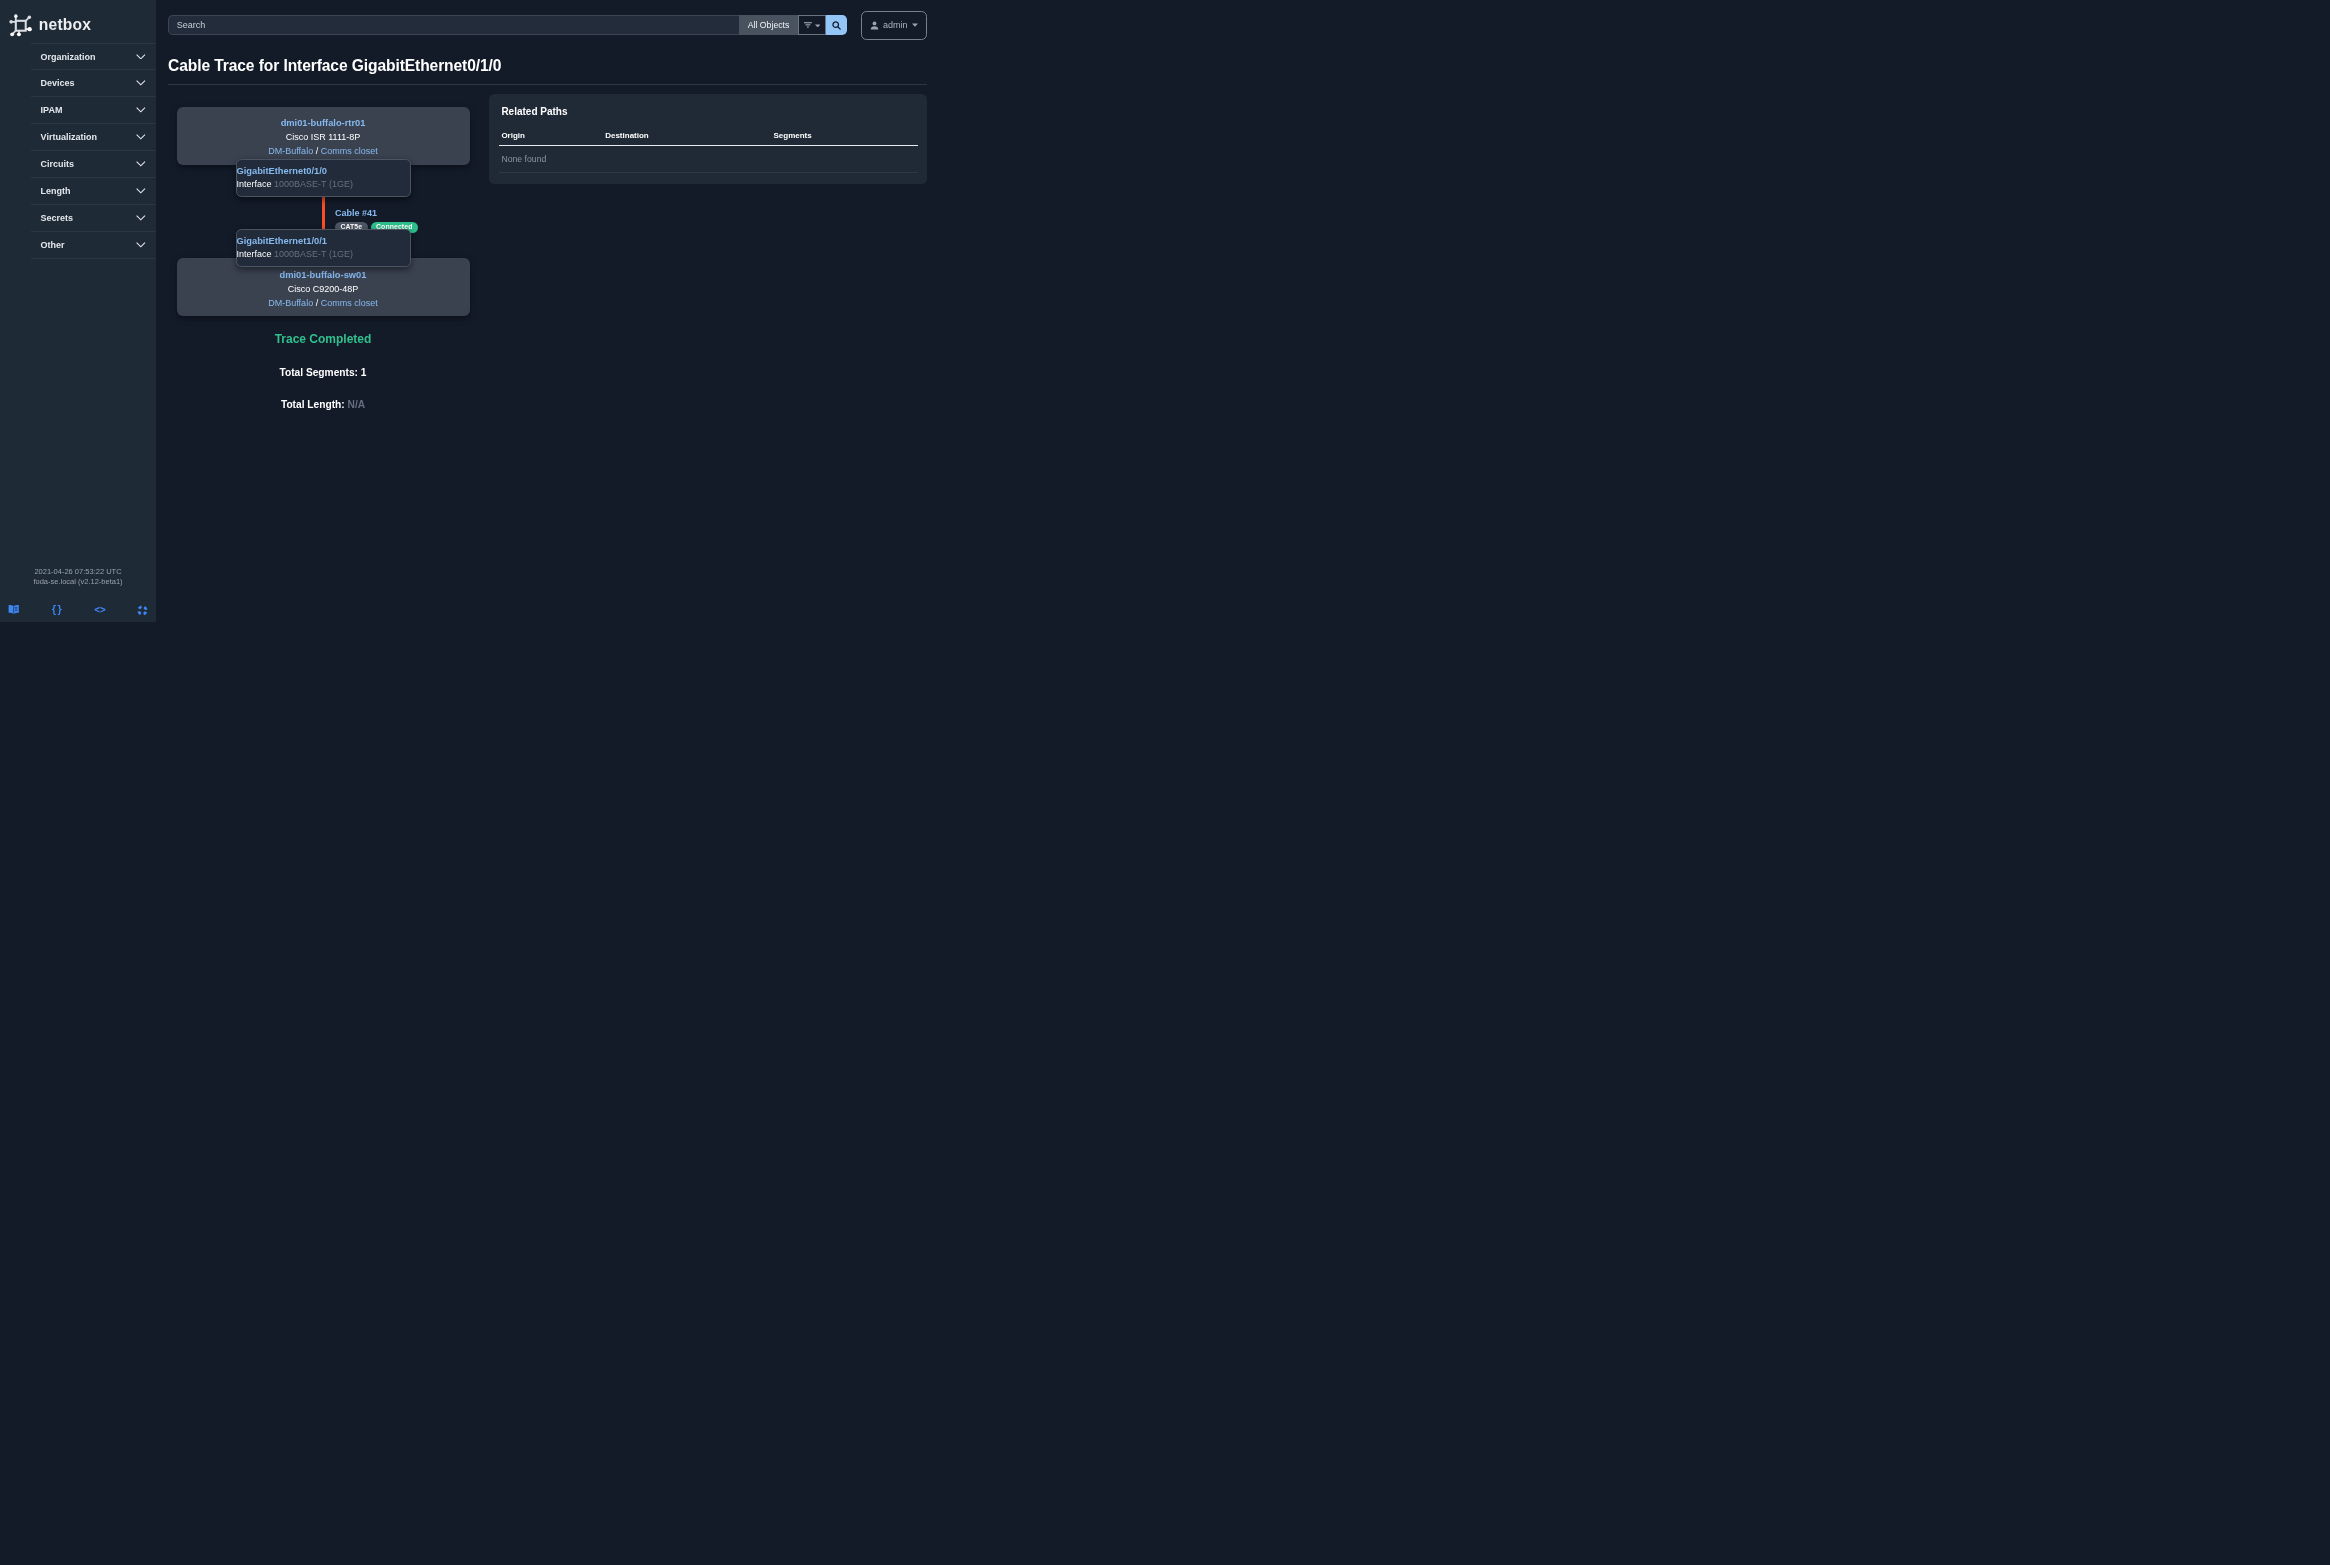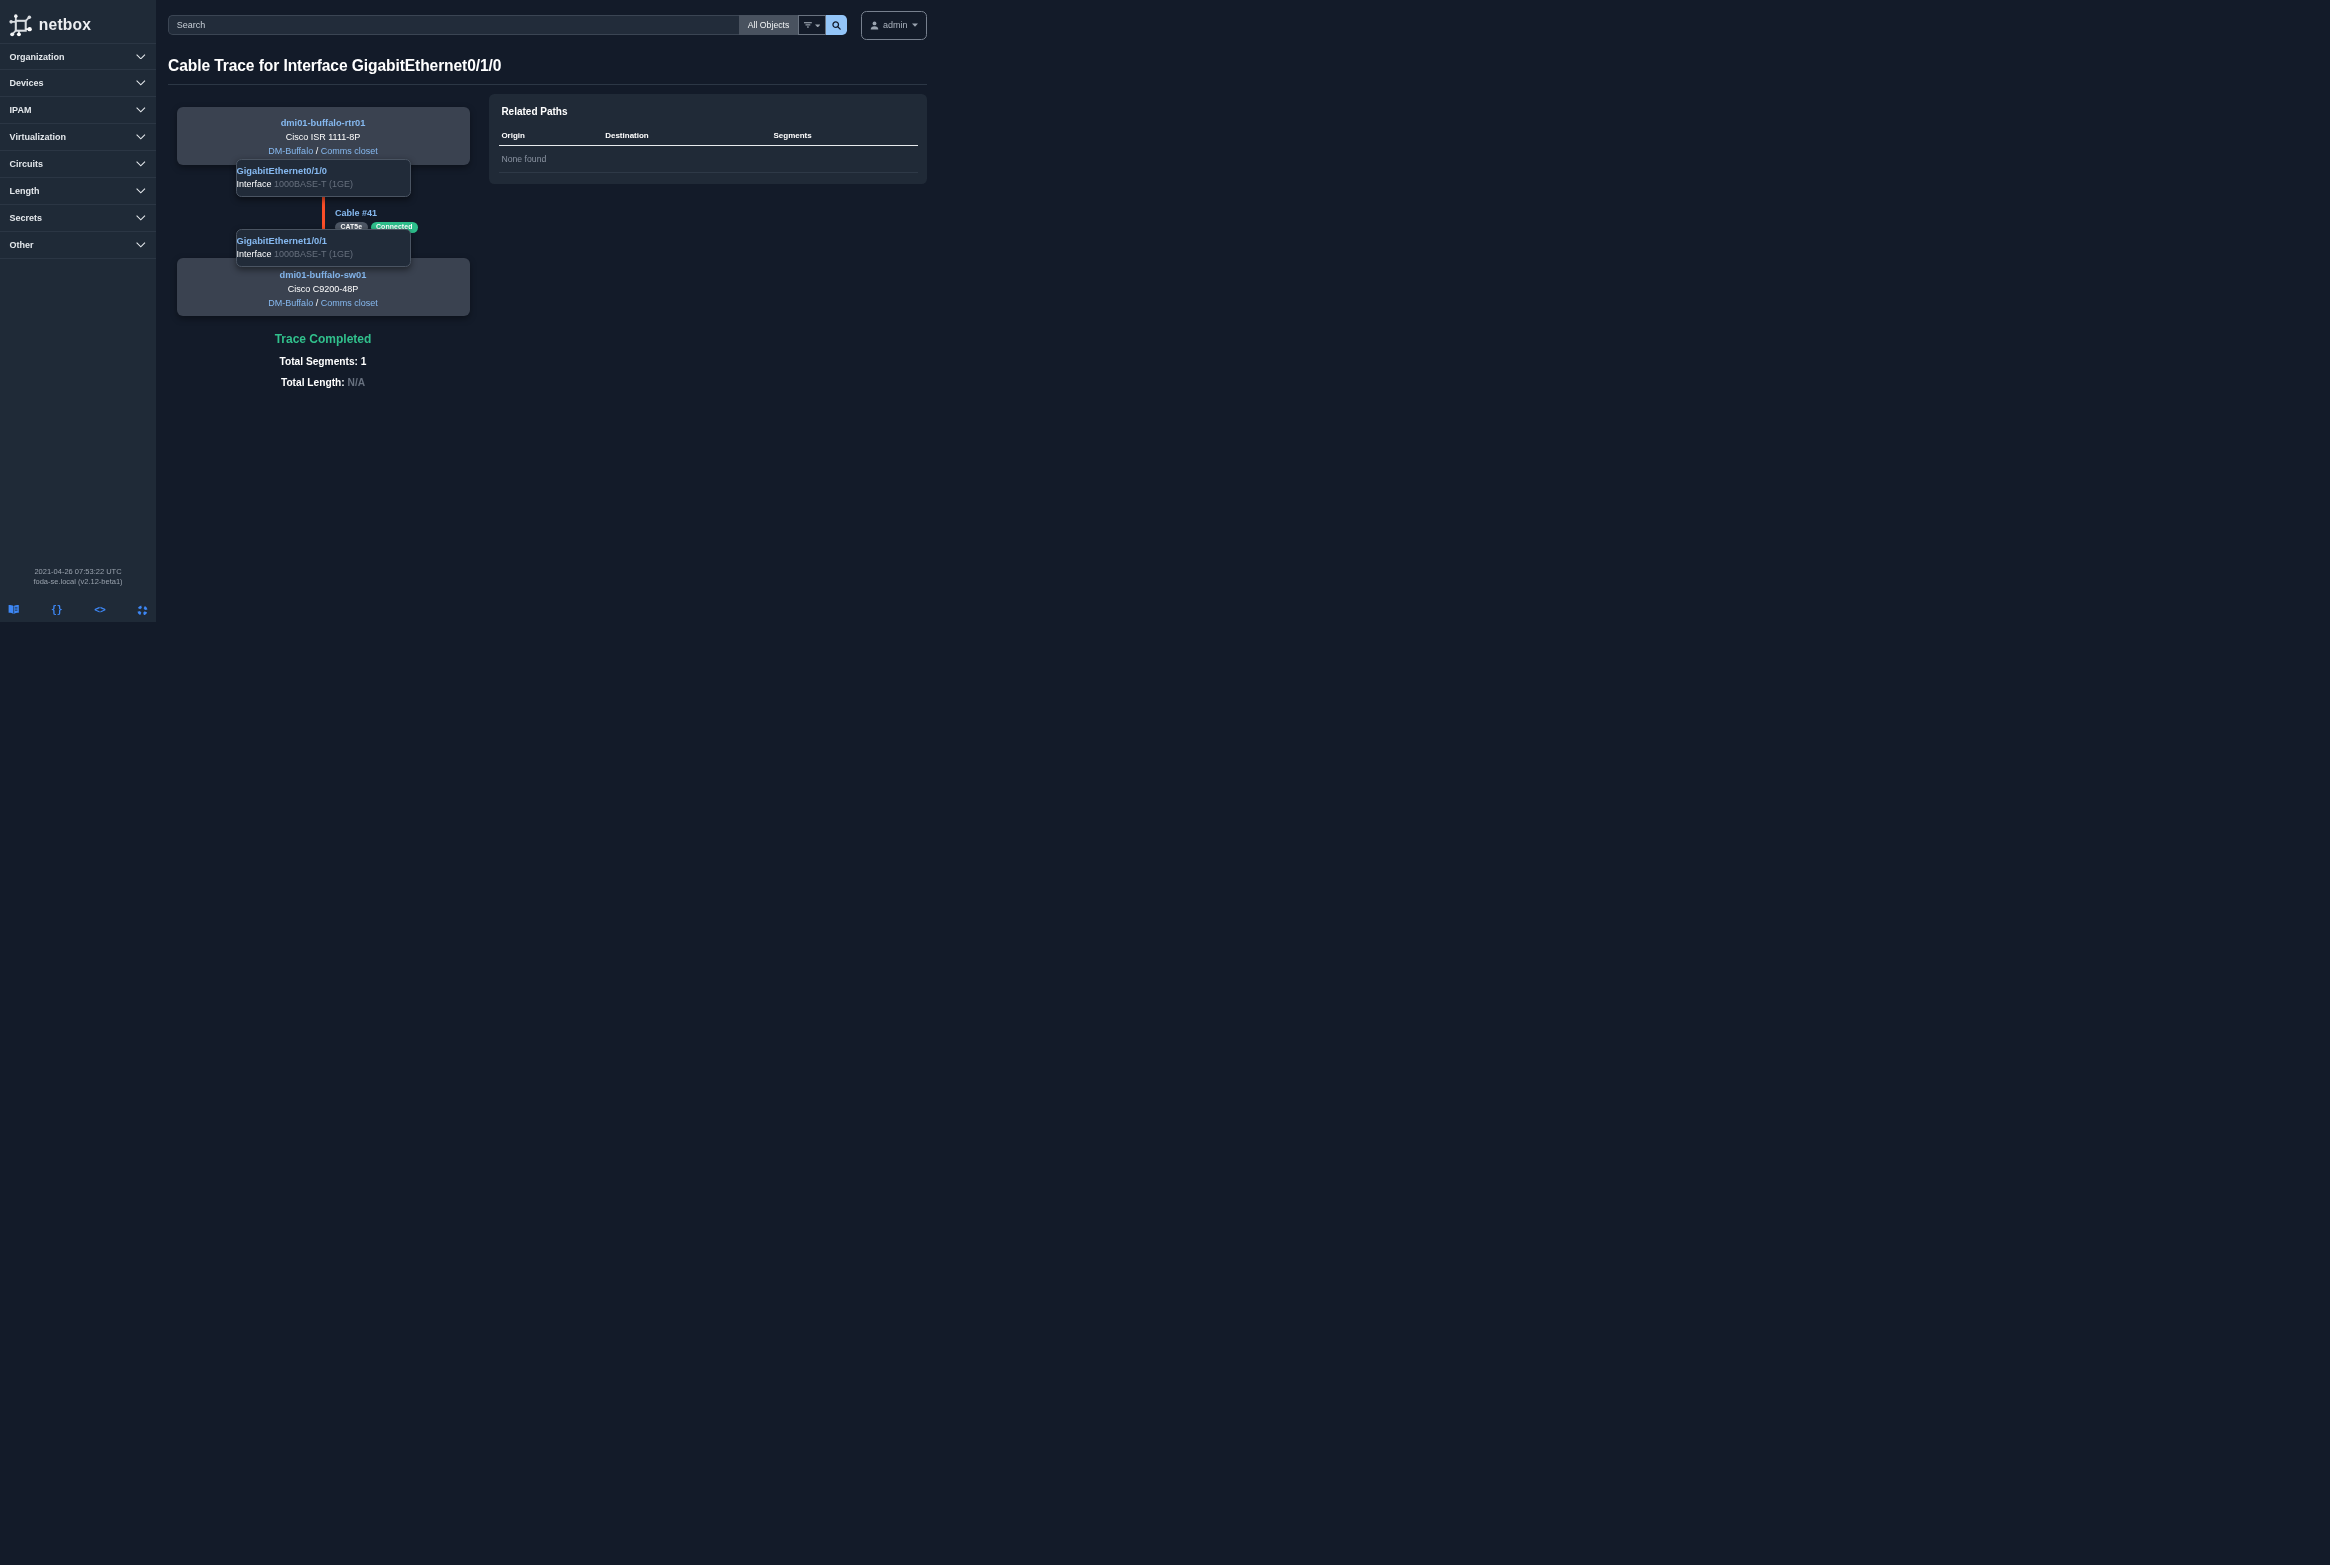--- a/index.html
+++ b/index.html
@@ -33,21 +33,21 @@
   .sidebar{
     position:absolute;left:0;top:0;bottom:8px;width:156px;
     background:var(--c-sidebar-bg);
     display:flex;flex-direction:column;
   }
   .brand{display:flex;align-items:center;gap:5.4px;padding:7.8px 8.4px 0 8.4px;height:43px;cursor:pointer;}
   .brand-name{font-size:15.6px;font-weight:700;color:#eceef1;letter-spacing:0.2px;}
   .nav{display:block;}
   .nav-item{
     height:27px;display:flex;align-items:center;justify-content:space-between;
-    padding:0 10.2px 0 9.6px;border-bottom:0.6px solid var(--c-divider);cursor:pointer;
+    padding:0 10.2px 0 9.6px;border-bottom:0.6px solid var(--c-divider);cursor:pointer;margin-left:31px;
   }
   .nav-item:first-child{border-top:0.6px solid var(--c-divider);}
   .nav-label{font-size:9px;font-weight:700;color:#e4e8ec;}
   .chev{flex:none;}
   .side-footer{margin-top:auto;text-align:center;}
   .side-footer .meta{font-size:7.5px;color:#99a2ad;line-height:10.2px;}
   .icon-row{
     display:flex;justify-content:space-between;align-items:center;
     padding:0 7.8px;margin-top:17.4px;margin-bottom:6.6px;
   }
@@ -117,21 +117,21 @@
   .badge-row{display:flex;gap:3px;margin-top:4.2px;}
   .badge{
     font-size:6.9px;font-weight:700;color:#fff;padding:1.8px 5.4px 2.4px;border-radius:5.4px;
     line-height:1;letter-spacing:0.1px;
   }
   .badge.gray{background:var(--c-badge-gray);}
   .badge.green{background:var(--c-badge-green);}
 
   .trace-status{text-align:center;margin-top:16px;}
   .status-title{font-size:12px;font-weight:700;color:var(--c-success-text);}
-  .status-line{font-size:10.2px;font-weight:700;color:#fff;margin-top:10px;}
+  .status-line{font-size:10.2px;font-weight:700;color:#fff;margin-top:21px;}
   .status-line .muted{color:var(--c-muted);}
 
   
   .related{
     flex:1;background:var(--c-panel-bg);border-radius:5.4px;
     padding:12.6px 9.6px 10.8px;min-height:84px;
   }
   .related h2{font-size:10px;font-weight:700;color:#fff;margin-left:2.4px;}
   .related table{width:100%;border-collapse:collapse;margin-top:13.8px;table-layout:fixed;}
   .related th{

